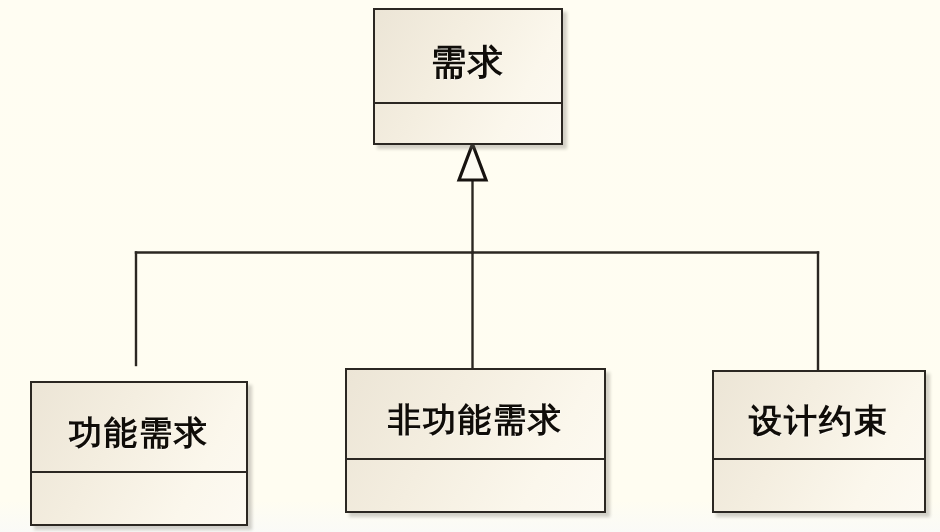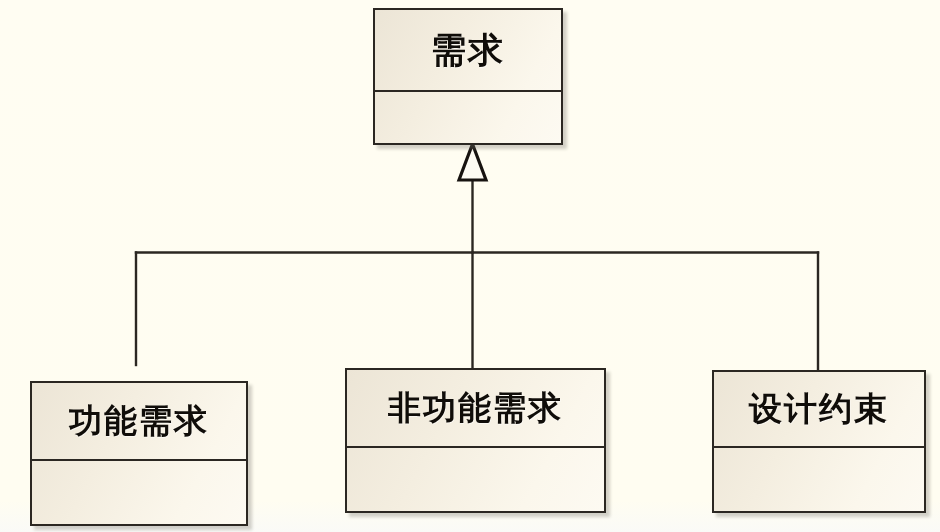--- a/index.html
+++ b/index.html
@@ -39,20 +39,21 @@
     flex: none;
     display: flex;
     align-items: center;
     justify-content: center;
     color: #100d09;
     font-weight: bold;
     letter-spacing: 0.06em;
     text-shadow: 0.5px 0.5px 0 rgba(255,255,255,0.55);
     border-bottom: 2px solid #2b2722;
     user-select: none;
+    margin-top: 12px;
   }
   .uml-attrs {
     flex: 1 1 auto;
   }
   #node-root {
     left: 373px;
     top: 8px;
     width: 190px;
     height: 137px;
   }

